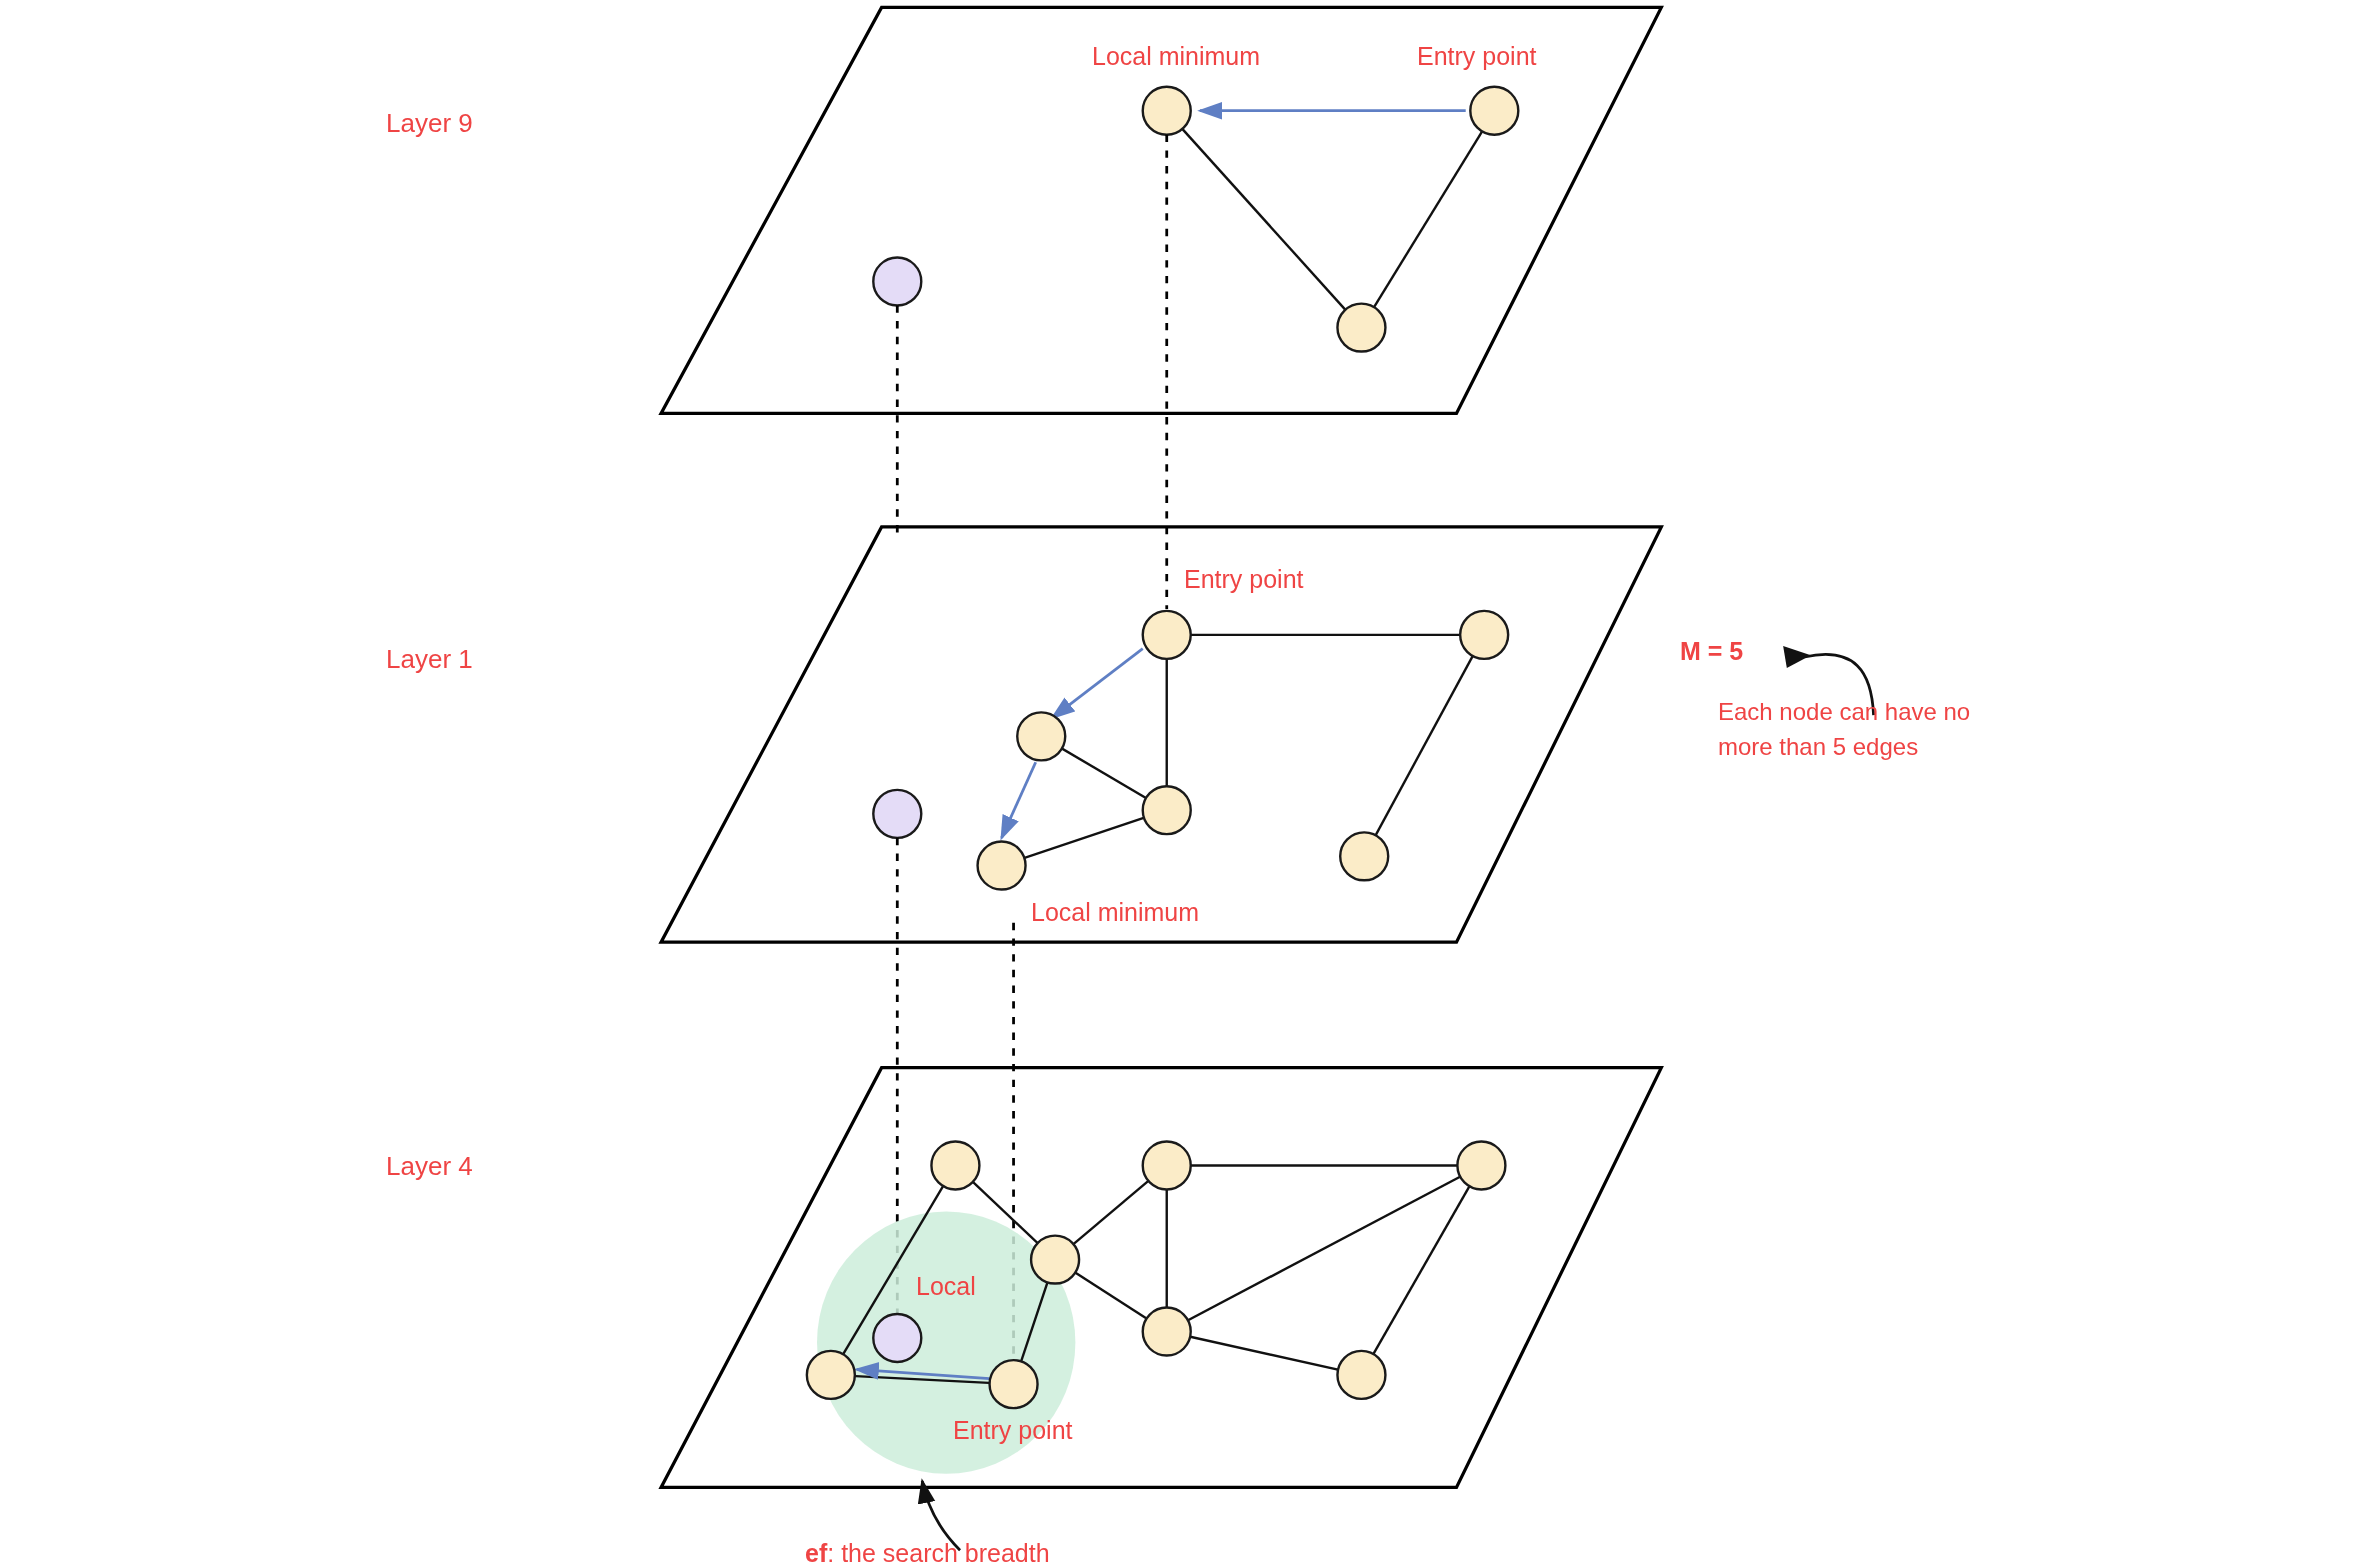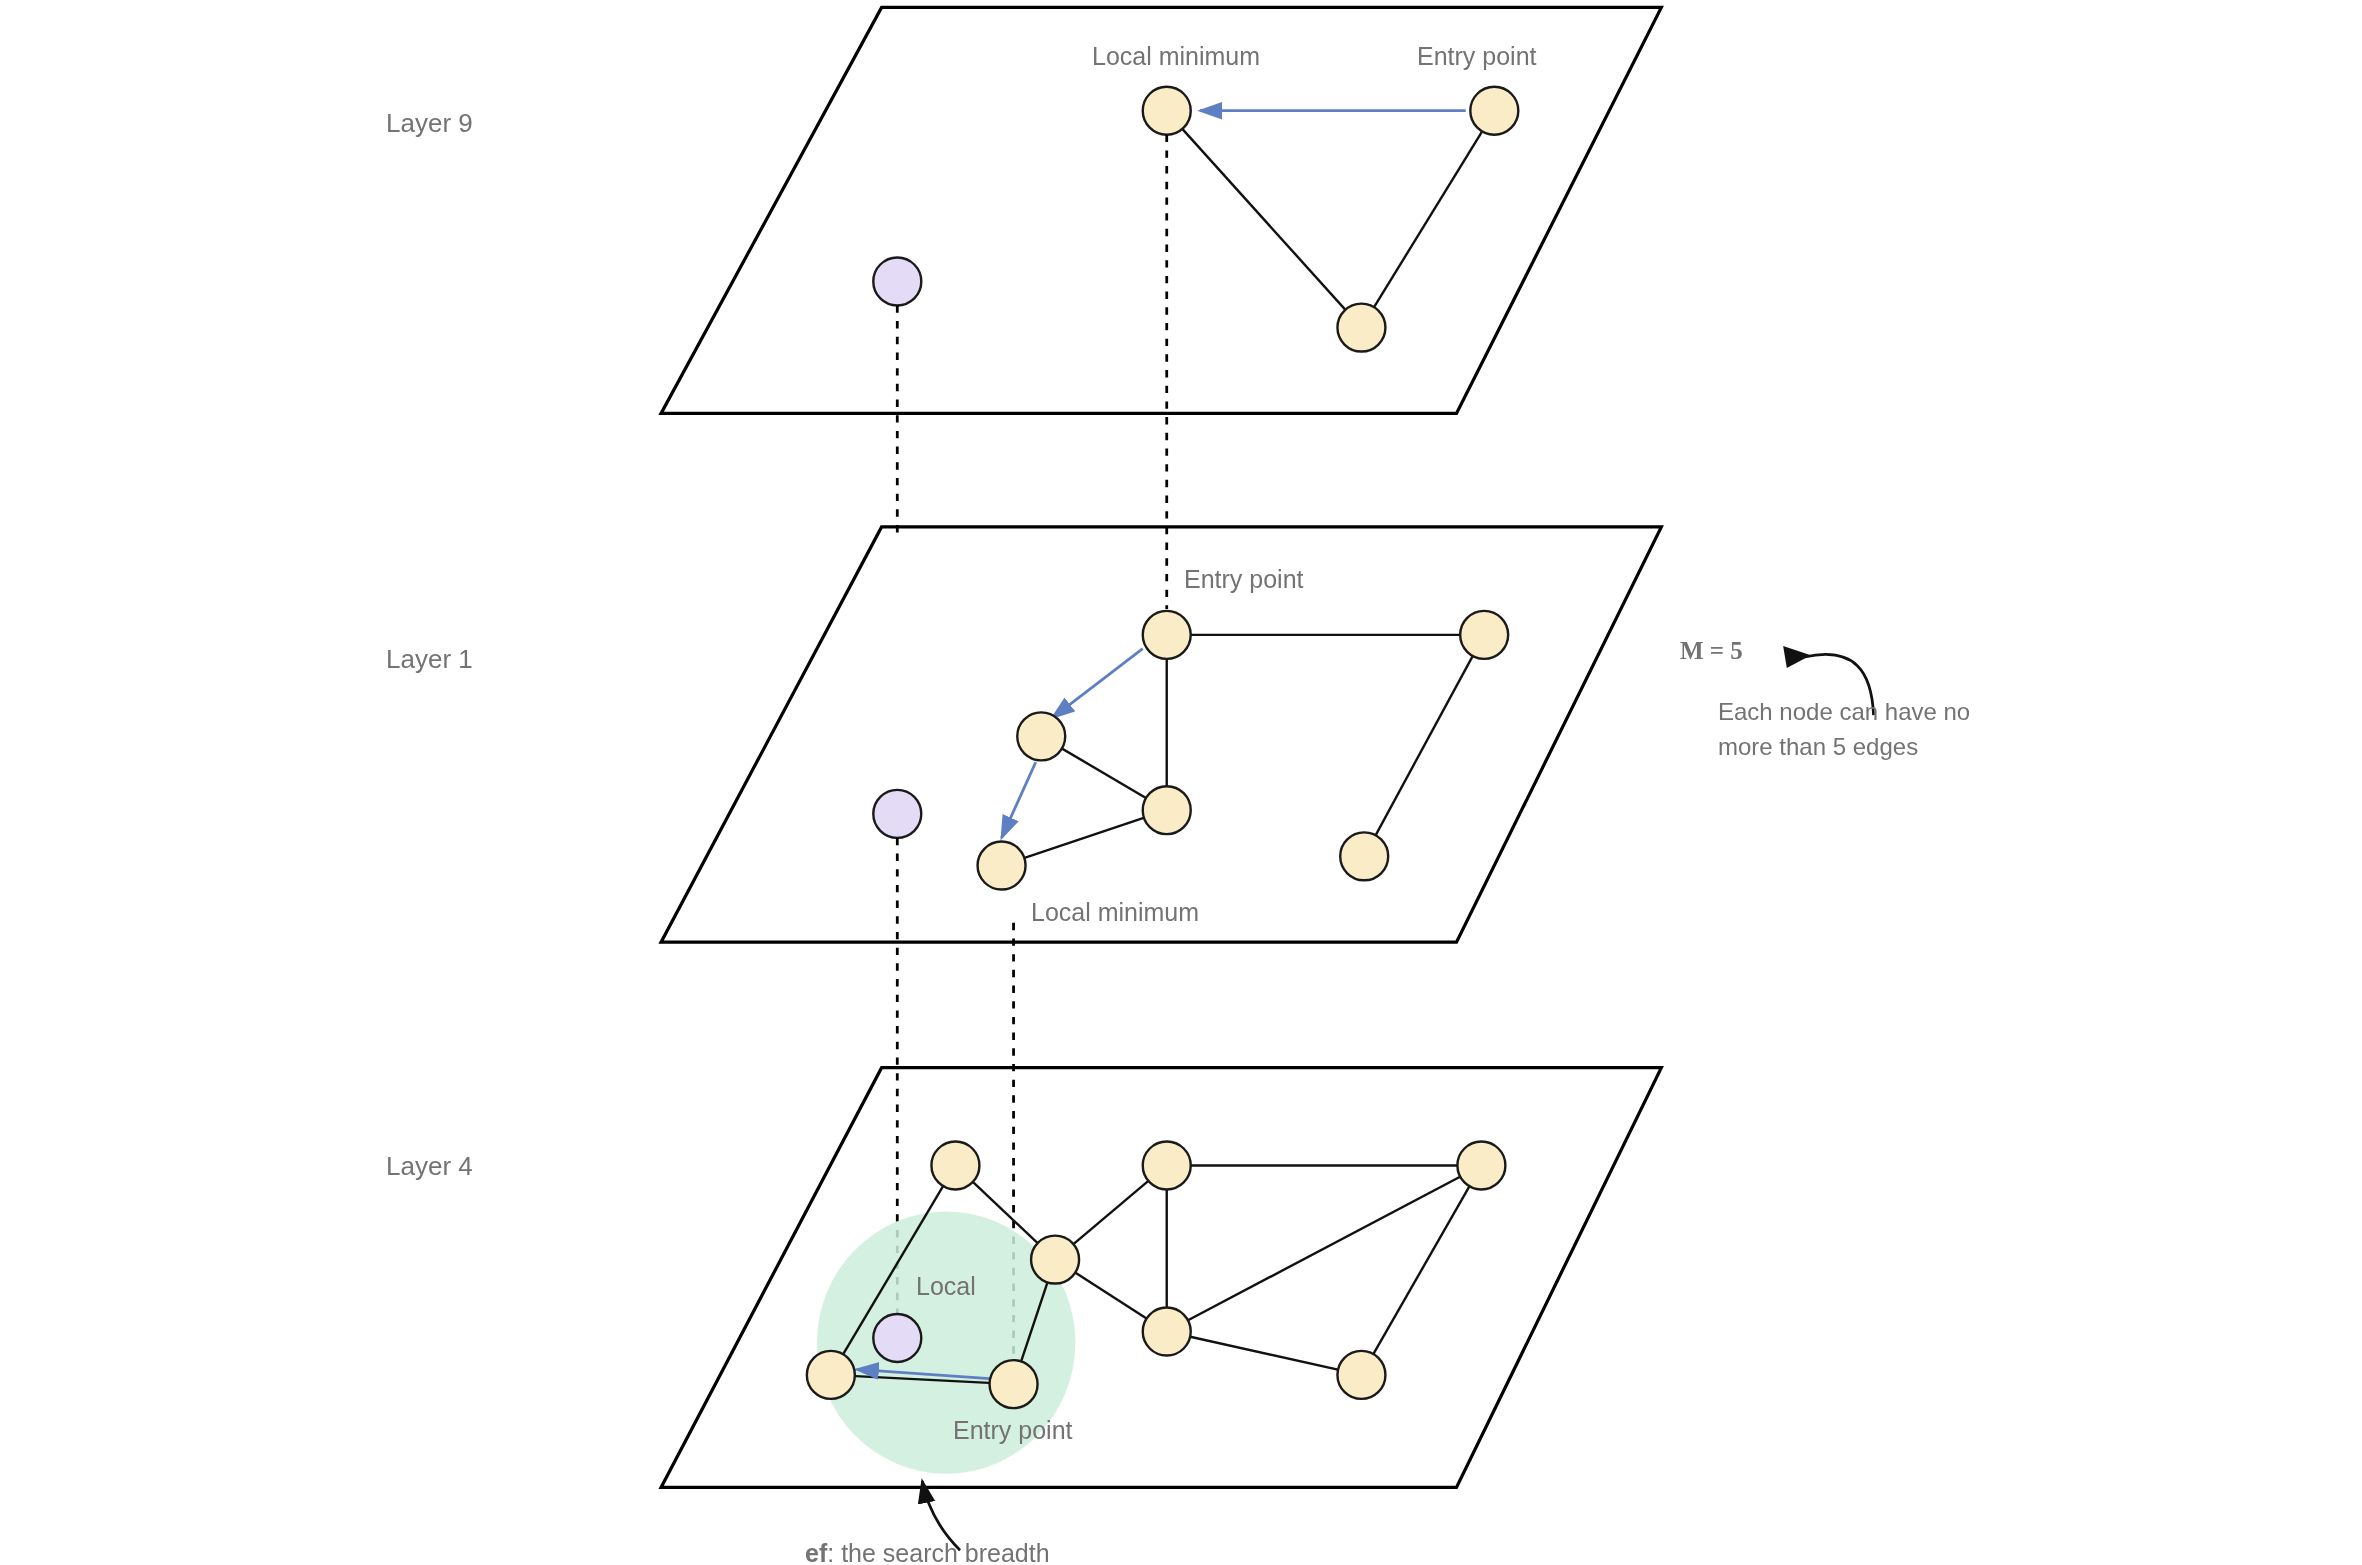--- a/index.html
+++ b/index.html
@@ -18,21 +18,21 @@
   svg.diagram {
     position: absolute;
     left: 0;
     top: 0;
     width: 2363px;
     height: 1565px;
   }
   .lbl {
     position: absolute;
     font-family: "Liberation Sans", sans-serif;
-    color: #737373;
+    color: #ef4444;
     white-space: nowrap;
     font-size: 25px;
   }
   .layer-label {
     font-size: 26px;
   }
   .note-text {
     font-size: 24px;
     line-height: 1.45;
     white-space: normal;
@@ -157,21 +157,21 @@
 
   <div class="lbl" style="left:1092px; top:42px;">Local minimum</div>
   <div class="lbl" style="left:1417px; top:42px;">Entry point</div>
 
   <div class="lbl" style="left:1184px; top:565px;">Entry point</div>
   <div class="lbl" style="left:1031px; top:898px;">Local minimum</div>
 
   <div class="lbl" style="left:916px; top:1272px;">Local</div>
   <div class="lbl" style="left:953px; top:1416px;">Entry point</div>
 
-  <div class="lbl bold" style="left:1680px; top:637px; font-size:25px;font-family:Liberation Serif, serif;">M = 5</div>
+  <div class="lbl bold" style="left:1680px; top:637px; font-size:25px;">M = 5</div>
   <div class="lbl note-text" style="left:1718px; top:695px;">Each node can have no more than 5 edges</div>
 
   <div class="lbl" style="left:805px; top:1539px;">
     <span class="bold">ef</span><span>: the search breadth</span>
   </div>
 
 </div>
 
 
 </body></html>

